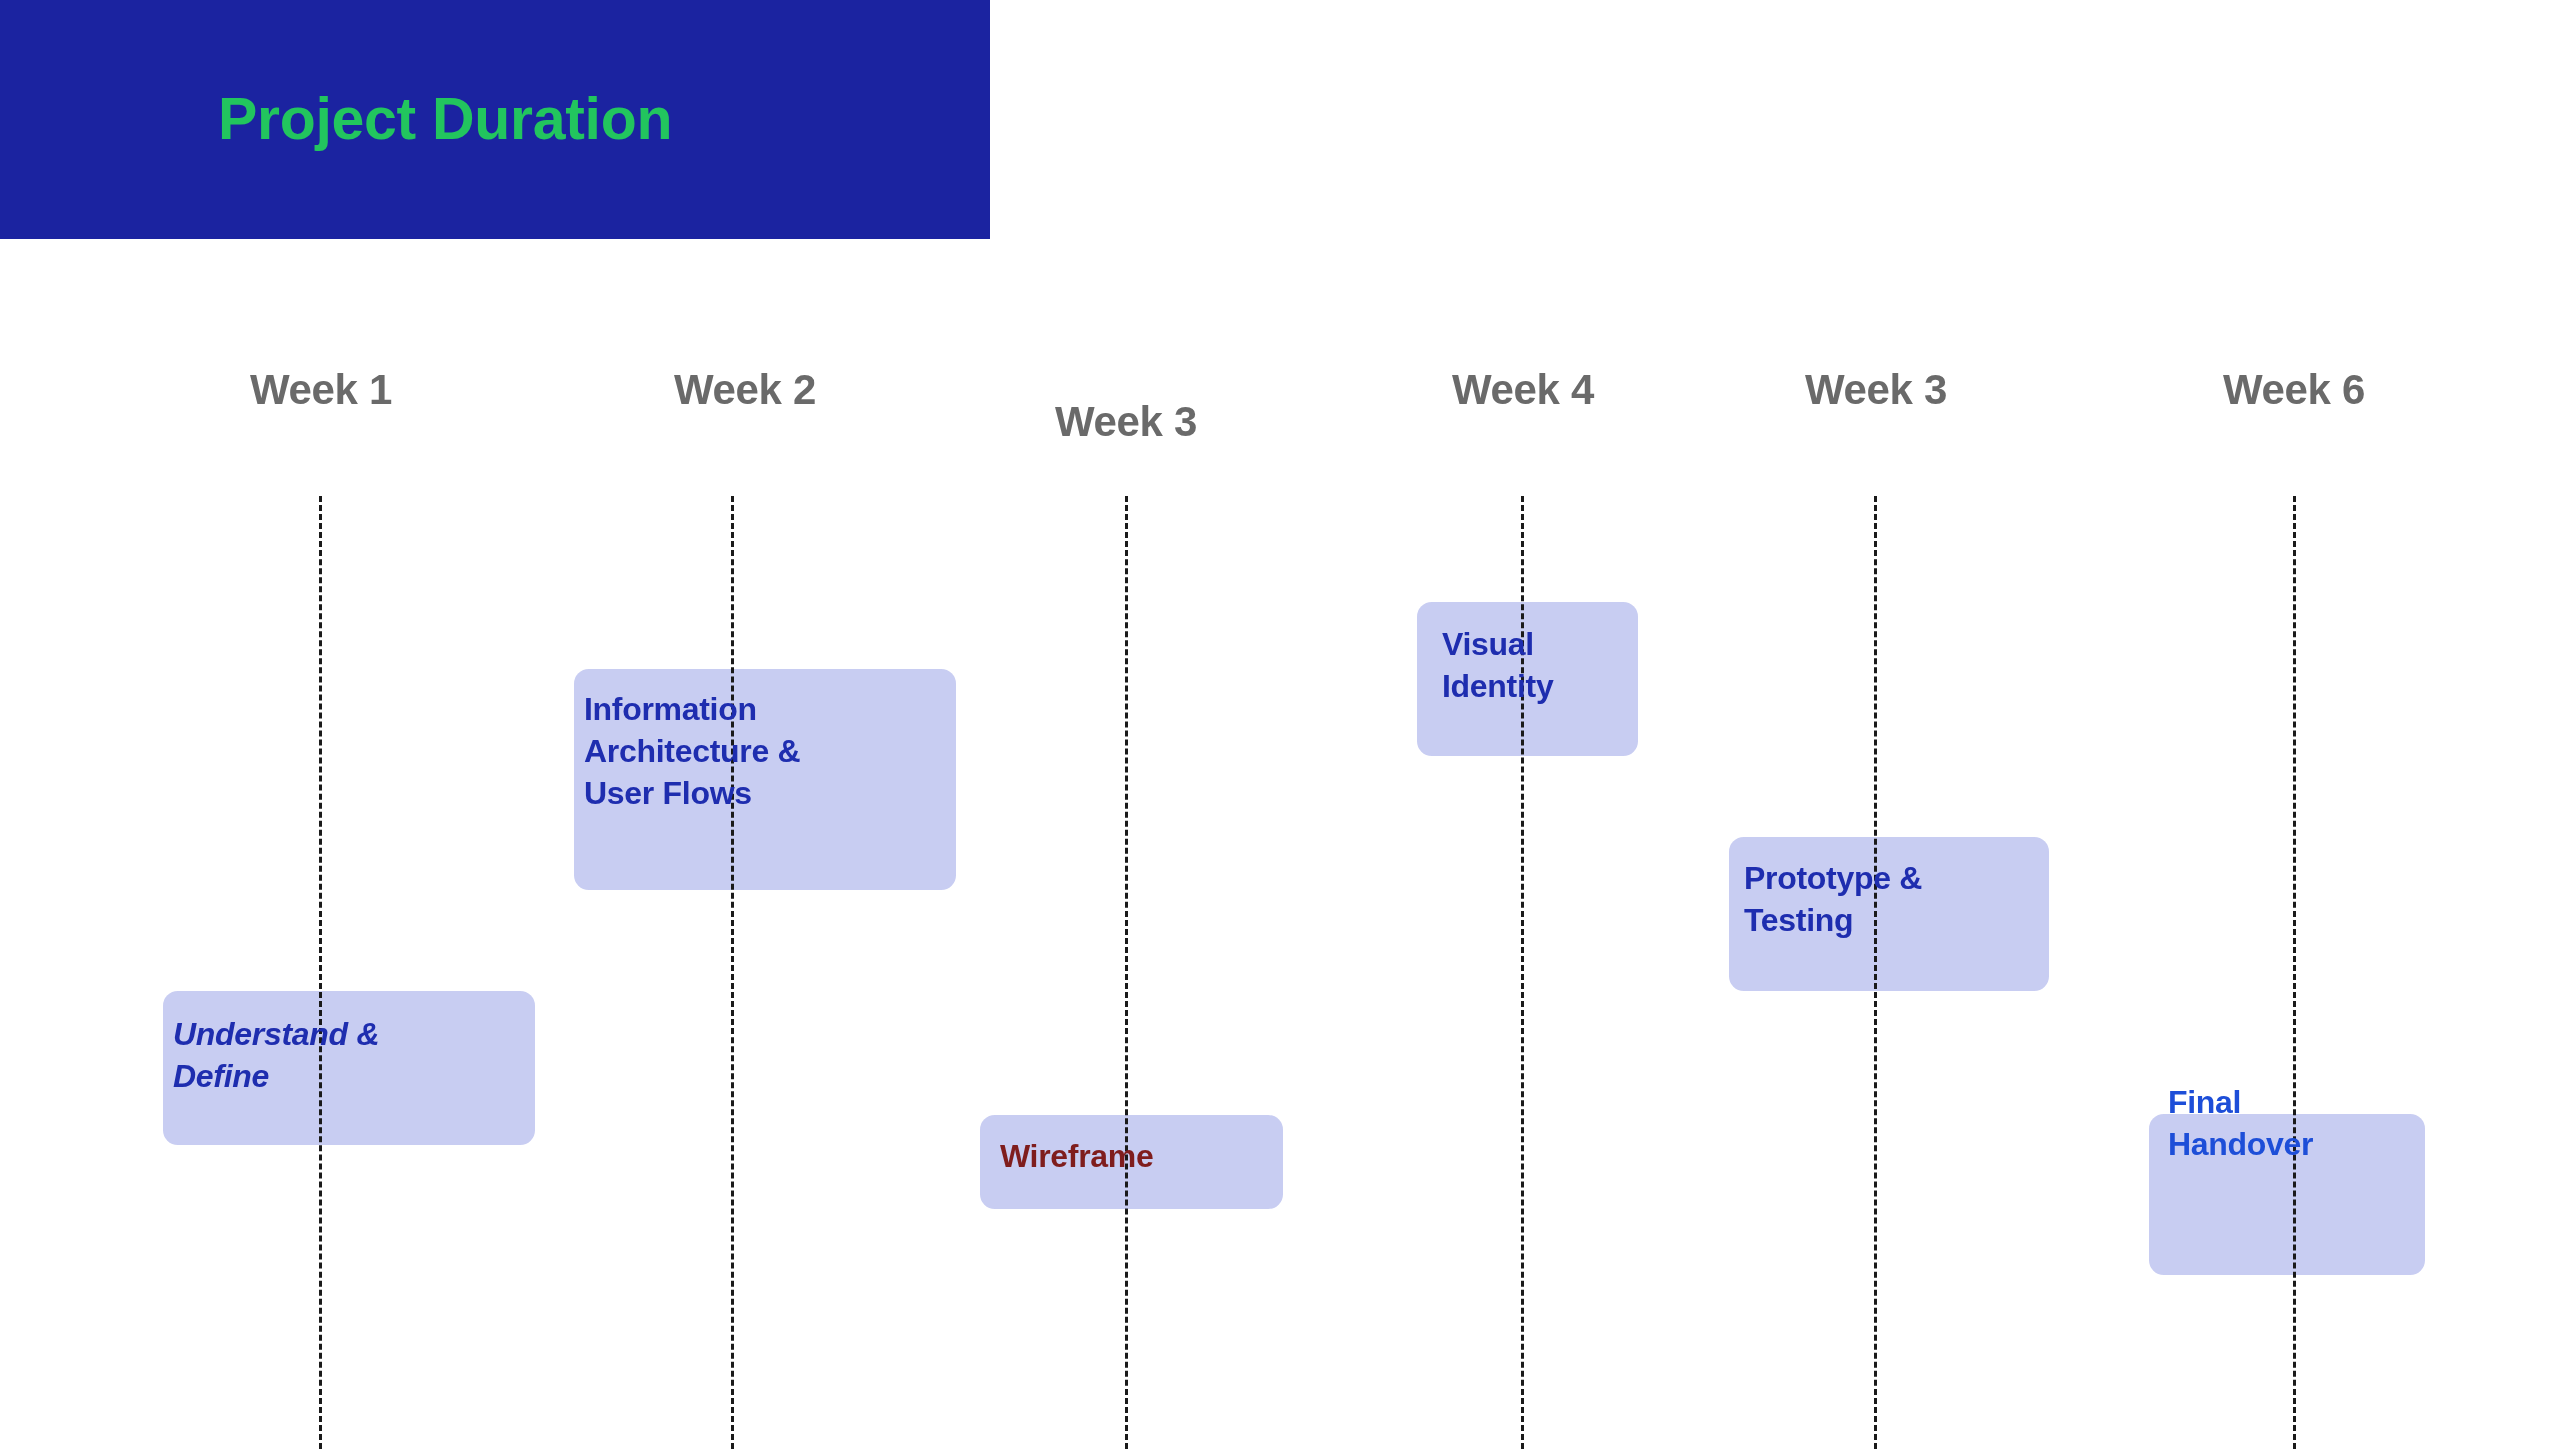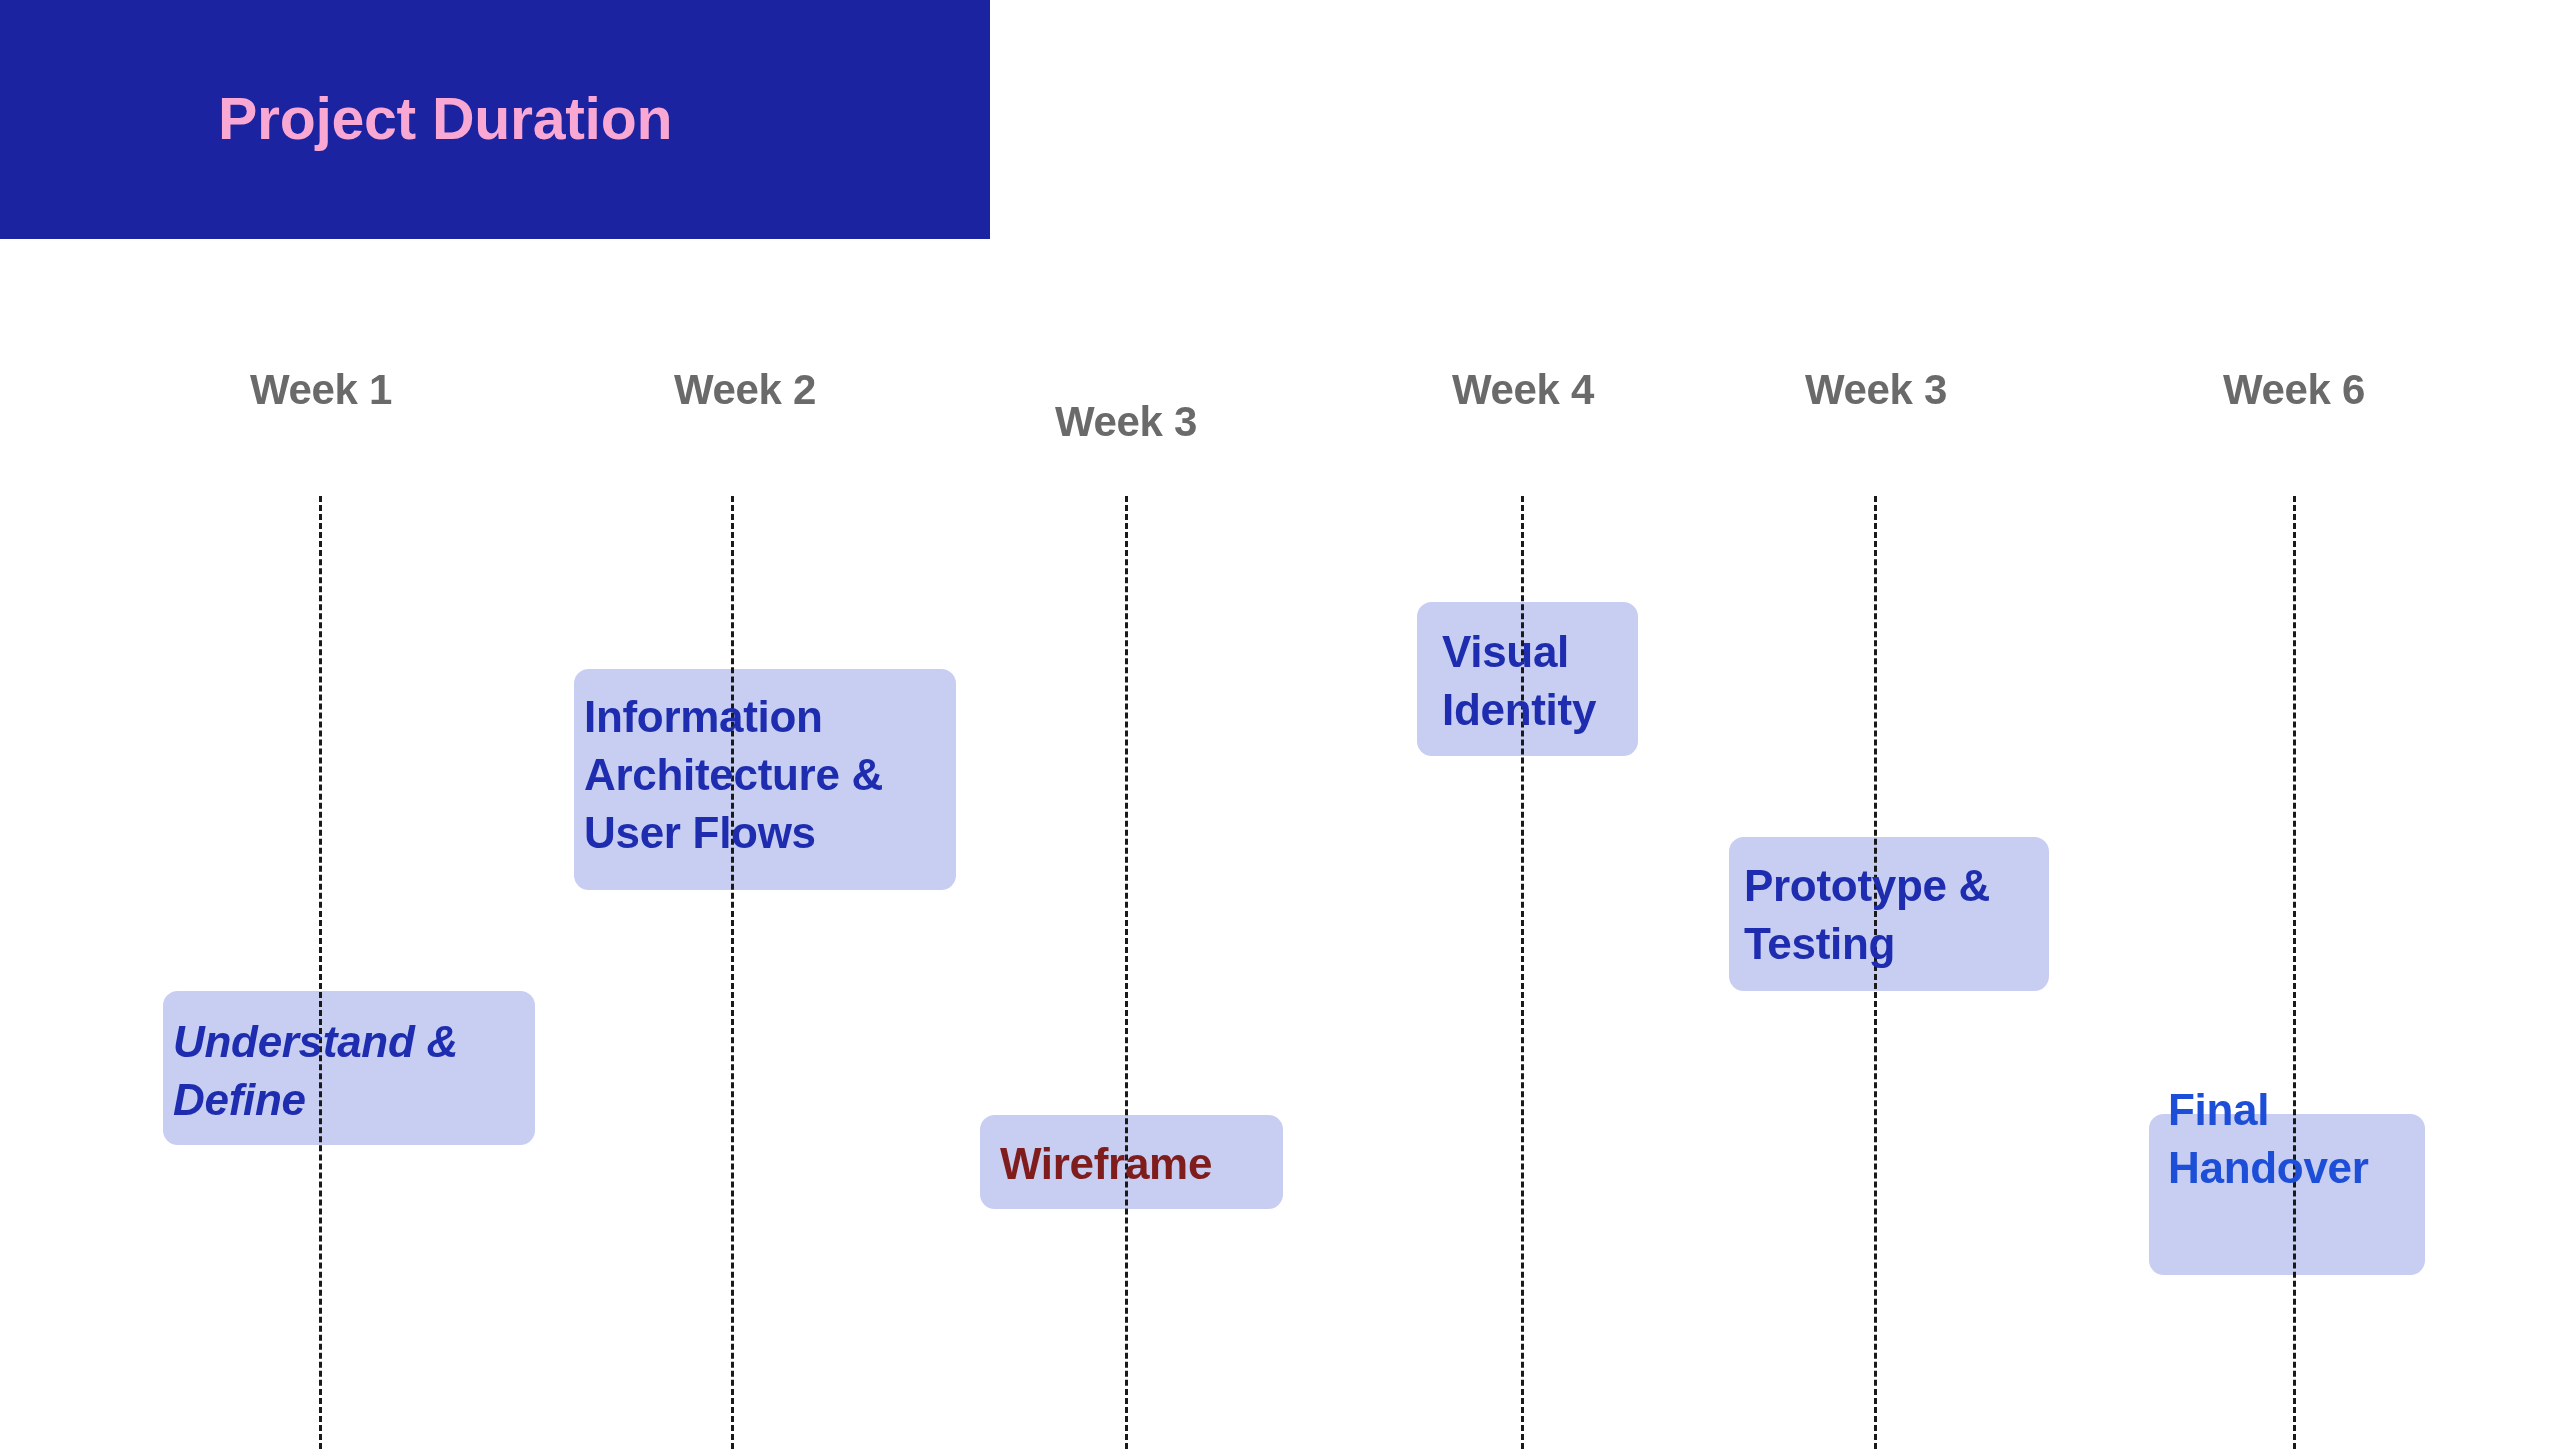--- a/index.html
+++ b/index.html
@@ -29,21 +29,21 @@
     width: 990px;
     height: 239px;
     background: #1B23A0;
     display: flex;
     align-items: center;
     box-sizing: border-box;
     padding-left: 218px;
     z-index: 5;
   }
   .header-title {
-    color: #f9a8d4;
+    color: #22c55e;
     font-size: 59px;
     font-weight: 700;
     letter-spacing: -0.3px;
     line-height: 1.05;
     white-space: nowrap;
   }
 
   
   .week-label {
     position: absolute;
@@ -70,21 +70,21 @@
     background: #c8cdf2;
     border-radius: 14.8px;
     box-sizing: border-box;
     display: flex;
     align-items: center;
     z-index: 1;
   }
   .task-card-label {
     position: absolute;
     color: #1E2DAF;
-    font-size: 44px;
+    font-size: 32px;
     font-weight: 700;
     line-height: 1.32;
     letter-spacing: -0.3px;
     white-space: pre-line;
     z-index: 3;
   }
 </style>
 </head>
 <body>
 

